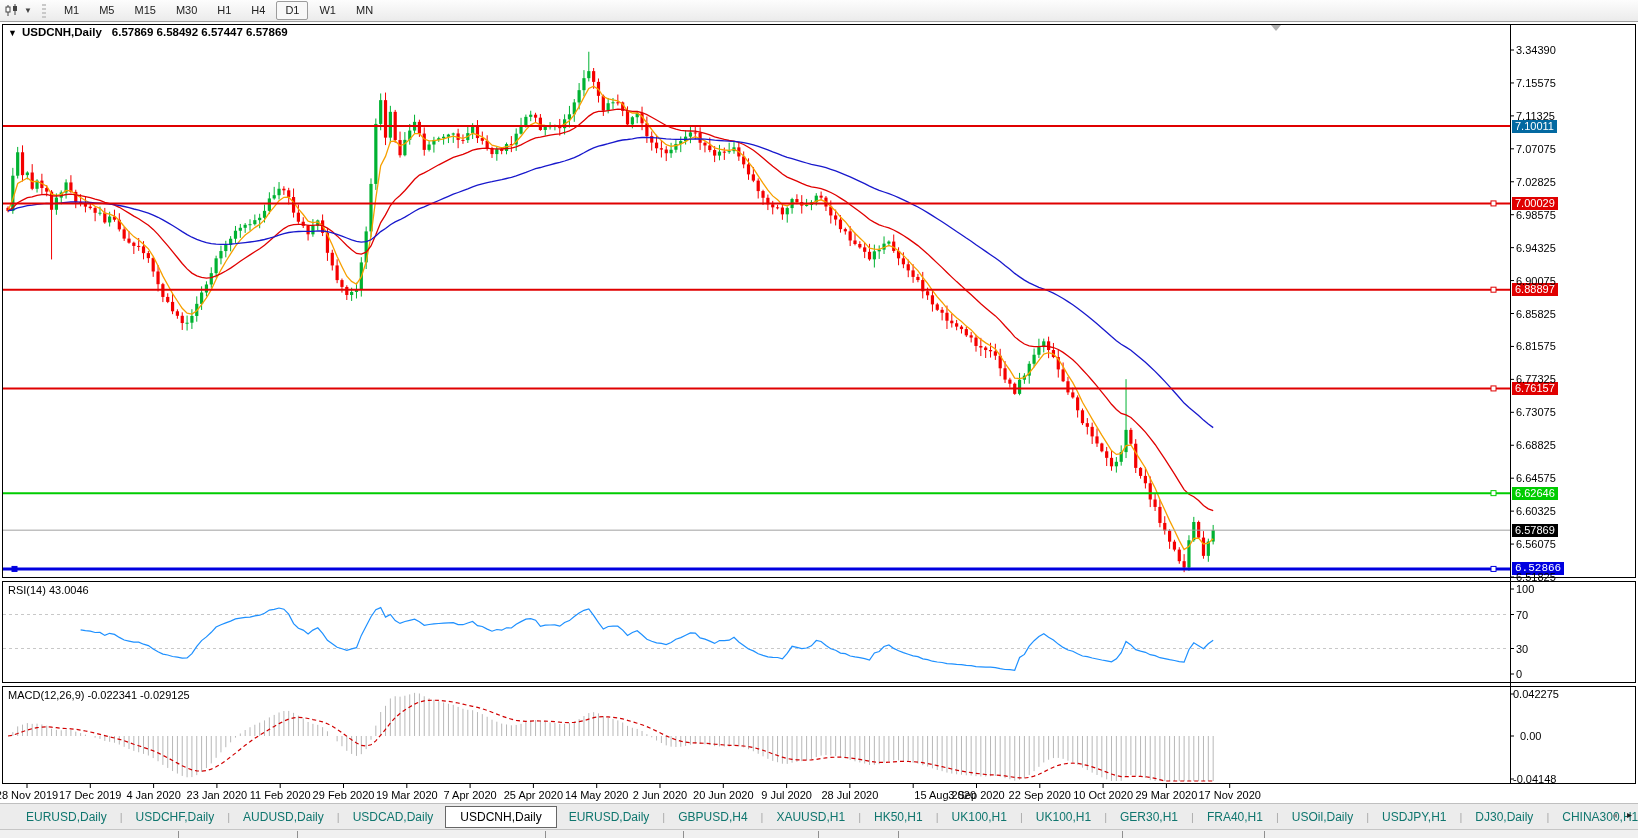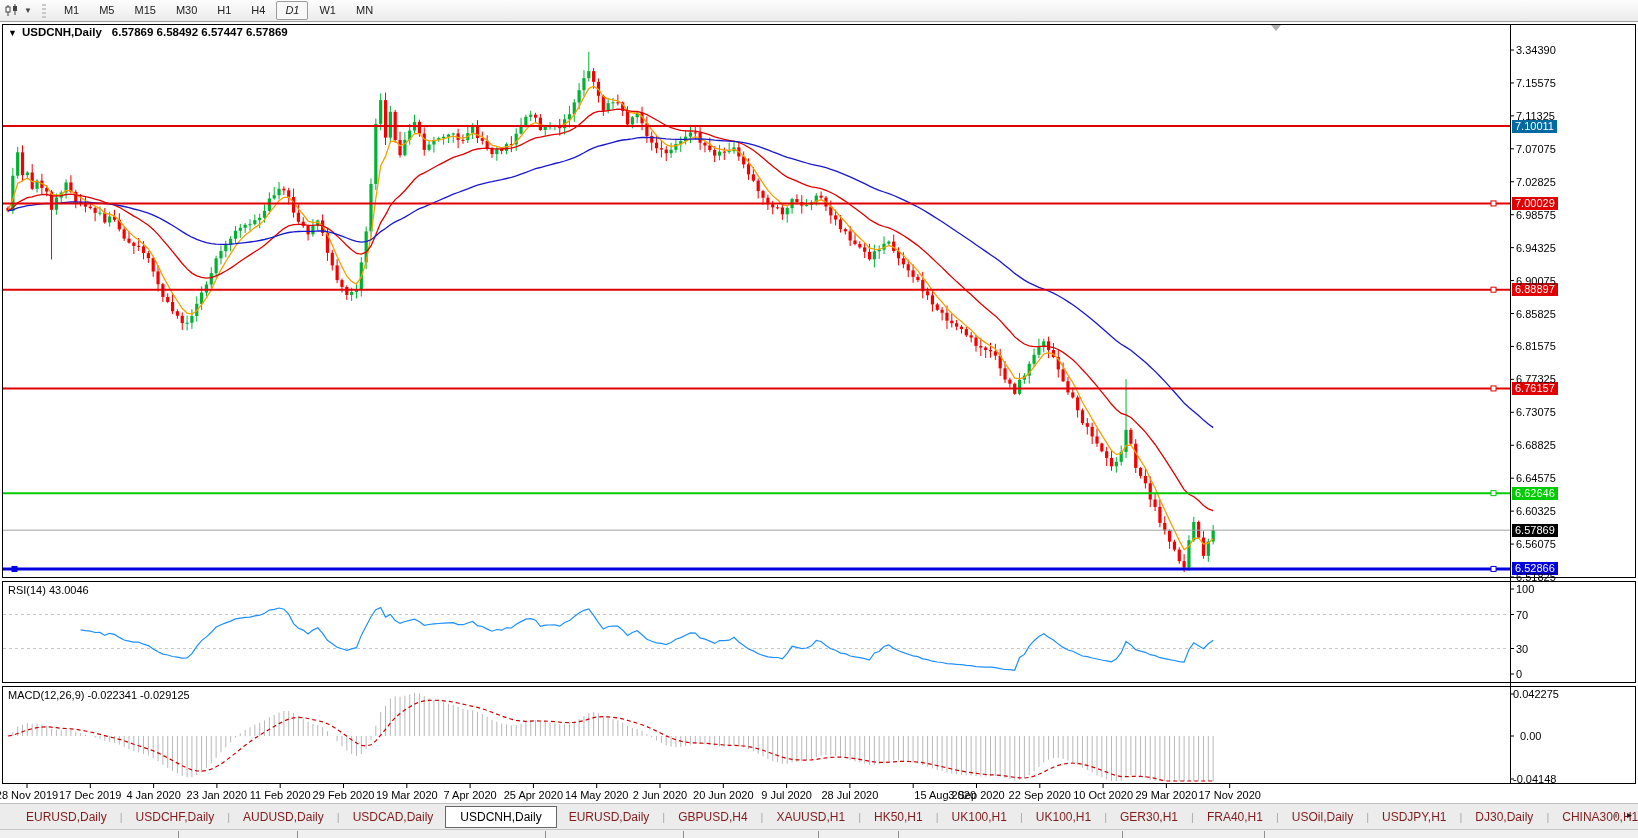--- a/index.html
+++ b/index.html
@@ -8,37 +8,37 @@
   
   .toolbar{position:absolute;top:0;left:0;width:1638px;height:21px;
            background:linear-gradient(#fdfdfd,#ebebeb);border-bottom:1px solid #9e9e9e;
            display:flex;align-items:center;z-index:30;}
   .tool-icon{display:flex;align-items:center;margin-left:5px;cursor:pointer;}
   .tool-caret{font-size:8px;color:#444;margin-left:3px;}
   .grip{width:4px;height:14px;margin:0 8px 0 10px;
         background:repeating-linear-gradient(180deg,#c9c9c9 0 2px,transparent 2px 4px);}
   .tf-btn{font-size:11px;color:#222;padding:0 8px;height:17px;line-height:17px;margin:0 1px;
           border:1px solid transparent;border-radius:2px;cursor:pointer;}
-  .tf-btn.active{background:#f8f8f8;border-color:#9c9c9c;font-style:italic;}
+  .tf-btn.active{background:#f8f8f8;border-color:#9c9c9c;}
   
   .canvasbg{position:absolute;top:21px;left:0;width:1638px;height:808px;background:#fff;}
   svg#plot{position:absolute;top:0;left:0;z-index:5;}
   .lbl{position:absolute;z-index:10;color:#000;white-space:nowrap;}
   .title{left:8px;top:26px;font-size:11.5px;font-weight:700;}
   .title .caret{font-size:9px;margin-right:5px;}
   .title .ohlc{margin-left:10px;}
   .ind-label{font-size:11px;font-weight:400;}
   .ytick{left:1516px;font-size:11px;}
   .lvl-label{left:1512px;font-size:11px;color:#fff;padding:0 3px;height:13px;line-height:13px;}
   .datelbl{top:789px;font-size:11px;width:72px;text-align:center;}
   
   .tabbar{position:absolute;top:803px;left:0;width:1638px;height:26px;background:#ececec;
           border-top:1px solid #bfbfbf;display:flex;align-items:center;z-index:20;
           padding-left:14px;box-sizing:border-box;}
-  .tab{font-size:12px;color:#7f1d1d;padding:3px 12px;cursor:pointer;}
+  .tab{font-size:12px;color:#0f766e;padding:3px 12px;cursor:pointer;}
   .tab.active{background:#fff;border:1px solid #666;color:#000;padding:3px 14px;}
   .tabsep{color:#aaa;font-size:11px;margin:0 1px;}
   .tab-arrows{position:absolute;top:806px;right:6px;z-index:25;display:flex;gap:10px;}
   .tab-arrow{font-size:10px;color:#222;cursor:pointer;line-height:18px;}
   .tab-arrow.dim{color:#888;font-size:9px;}
   .statusstrip{position:absolute;top:829px;left:0;width:1638px;height:9px;background:#f0f0f0;
                border-top:1px solid #c6c6c6;z-index:20;}
   .stripsep{position:absolute;top:1px;width:1px;height:7px;background:#8f8f8f;}
 </style>
 </head>
@@ -912,21 +912,21 @@
 
 <div class="lbl ind-label" style="left:8px;top:584px">RSI(14) 43.0046</div>
 <div class="lbl ind-label" style="left:8px;top:689px">MACD(12,26,9) -0.022341 -0.029125</div>
 
 <div id="ylabels">
     <div class="lbl lvl-label" style="top: 119.558px; background: #0369a1;">7.10011</div>
     <div class="lbl lvl-label" style="top: 196.919px; background: rgb(224, 0, 0);">7.00029</div>
     <div class="lbl lvl-label" style="top: 283.192px; background: rgb(224, 0, 0);">6.88897</div>
     <div class="lbl lvl-label" style="top: 381.927px; background: rgb(224, 0, 0);">6.76157</div>
     <div class="lbl lvl-label" style="top: 486.637px; background: rgb(0, 204, 0);">6.62646</div>
-    <div class="lbl lvl-label" style="top: 562.432px; background: rgb(0, 0, 224);">6.52866</div>
+    <div class="lbl lvl-label" style="top: 562.432px; background: rgb(0, 0, 224); font-family: Liberation Mono, monospace;">6.52866</div>
     <div class="lbl lvl-label" style="top: 523.659px; background: rgb(0, 0, 0);">6.57869</div>
     <div class="lbl ytick" style="top: 44px;">3.34390</div>
     <div class="lbl ytick" style="top: 76.9375px;">7.15575</div>
     <div class="lbl ytick" style="top: 109.875px;">7.11325</div>
     <div class="lbl ytick" style="top: 142.812px;">7.07075</div>
     <div class="lbl ytick" style="top: 175.75px;">7.02825</div>
     <div class="lbl ytick" style="top: 208.687px;">6.98575</div>
     <div class="lbl ytick" style="top: 241.625px;">6.94325</div>
     <div class="lbl ytick" style="top: 274.562px;">6.90075</div>
     <div class="lbl ytick" style="top: 307.5px;">6.85825</div>

